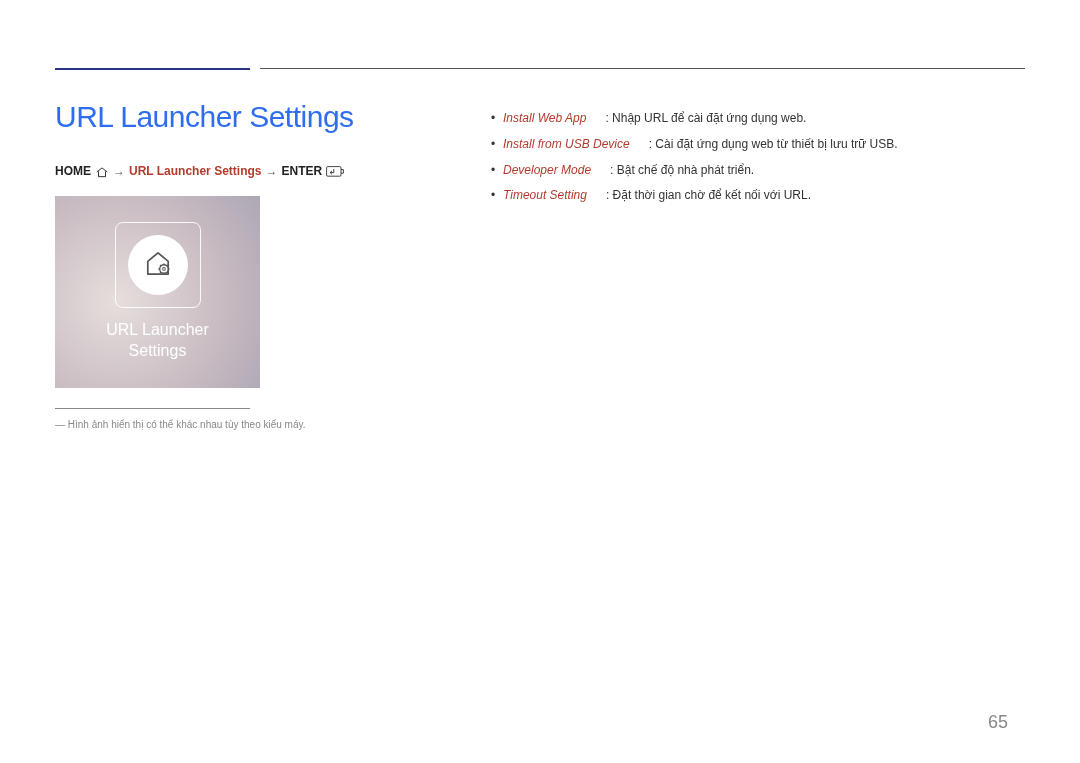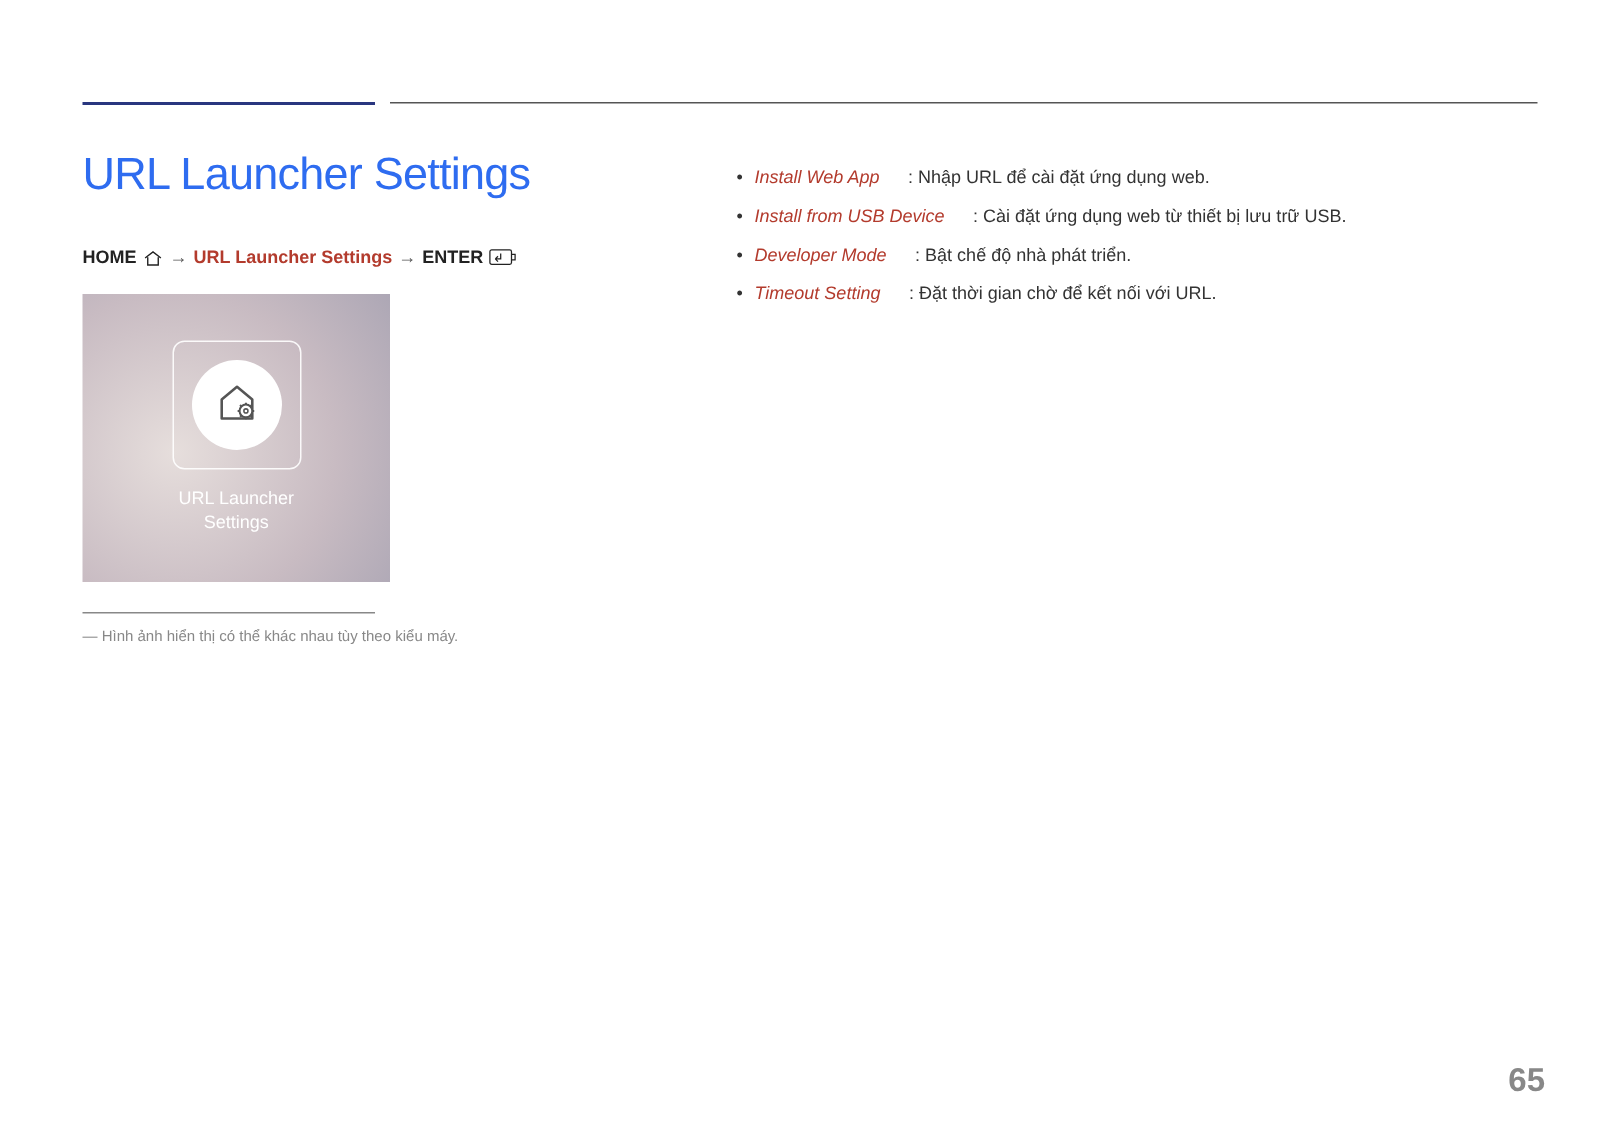--- a/index.html
+++ b/index.html
@@ -25,29 +25,29 @@
   }
   .card-icon-frame {
     width: 86px; height: 86px; border: 1.5px solid rgba(255,255,255,0.9); border-radius: 8px;
     display: flex; align-items: center; justify-content: center; margin-bottom: 12px;
     position: relative;
   }
   .card-icon-circle {
     width: 60px; height: 60px; border-radius: 50%; background: #fff;
     display: flex; align-items: center; justify-content: center;
   }
-  .card-label { color: #fff; font-size: 12px; text-align: center; line-height: 1.3; }
+  .card-label { color: #fff; font-size: 16px; text-align: center; line-height: 1.3; }
   .footnote-sep { width: 195px; height: 1px; background: #888; margin-top: 18px; margin-bottom: 10px; }
   .footnote { font-size: 10px; color: #888; }
   ul.options { list-style: none; }
   ul.options li { font-size: 12px; line-height: 1.4; margin-bottom: 9px; padding-left: 14px; position: relative; }
   ul.options li::before { content: "•"; position: absolute; left: 2px; top: 0; color: #333; }
   ul.options li .opt-name { color: #b33b2d; font-style: italic; }
   ul.options li .opt-desc { color: #333; margin-left: 19px; }
-  .page-number { position: absolute; right: 50px; bottom: 30px; font-size: 22px; color: #888; font-weight: 700; }
+  .page-number { position: absolute; right: 72px; bottom: 30px; font-size: 18px; color: #888; font-weight: 400; }
 </style>
 </head>
 <body>
 
 <div class="page">
 
   <div class="top-rule">
     <div class="accent"></div>
     <div class="thin"></div>
   </div>

